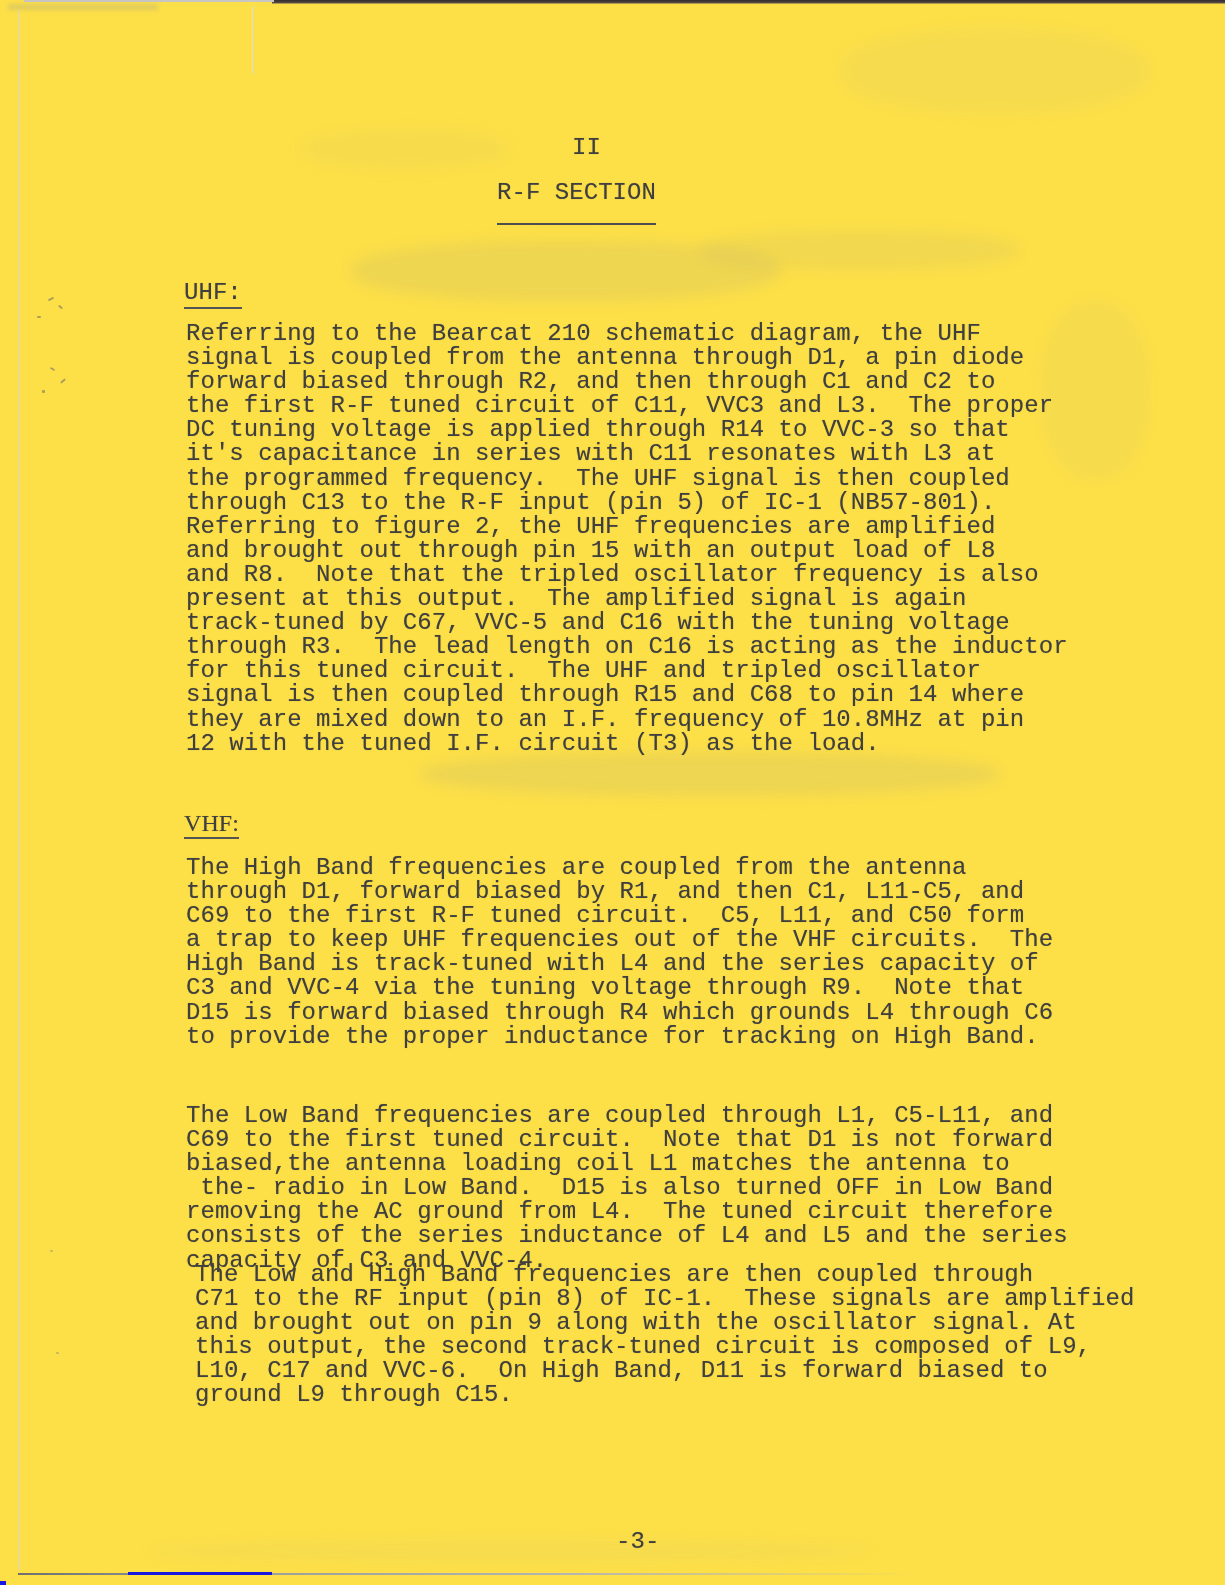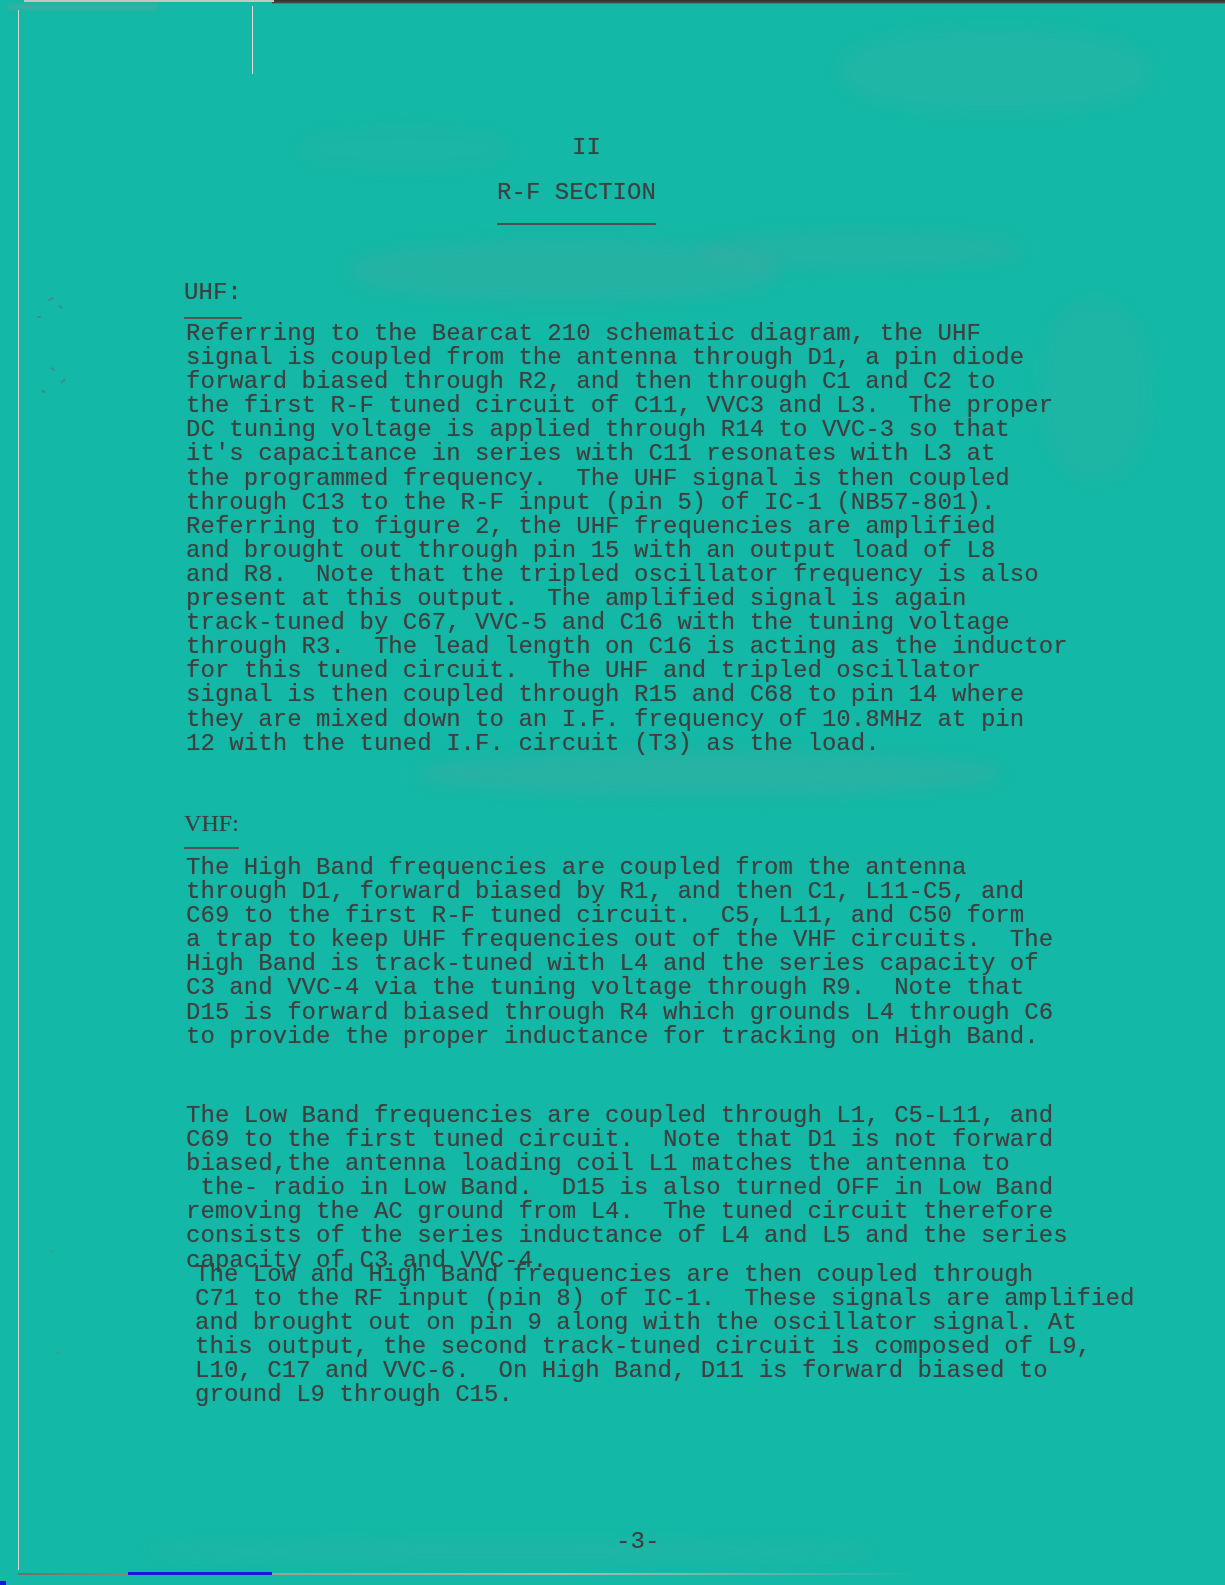--- a/index.html
+++ b/index.html
@@ -1,32 +1,32 @@
 <!DOCTYPE html>
 <html><head>
 <meta charset="utf-8">
 <style>
   html,body{margin:0;padding:0;background:#e8e8e8;}
   .page{
     position:relative;
     width:1225px;height:1585px;
-    background:#14b8a6;
+    background:#fde047;
     overflow:hidden;
     font-family:"Liberation Mono","DejaVu Sans Mono",monospace;
     color:#3f3f3f;
   }
   .txt{
     position:absolute;
     font-size:24px;
     line-height:24.1px;
     white-space:pre;
     letter-spacing:0.05px;
     text-shadow:0 0 1px rgba(63,63,63,0.40);
   }
-  .heading{border-bottom:2px solid #545454;padding-bottom:12px;}
+  .heading{border-bottom:2px solid #545454;padding-bottom:2px;}
   .title-underline{border-bottom:2px solid #4e4e4e;padding-bottom:18px;}
 
   
   .art{position:absolute;}
   .topbar-dark{left:272px;top:0;width:953px;height:4px;
     background:linear-gradient(to bottom,#372f2f 0%,#4a403f 60%,rgba(120,110,110,0.25) 100%);}
   .topbar-light{left:24px;top:0;width:250px;height:2px;background:#c7c6c4;}
   .topleft-streak{left:8px;top:4px;width:150px;height:6px;background:rgba(150,150,150,0.28);filter:blur(2px);}
   .top-vline{left:252px;top:6px;width:1px;height:68px;background:#dcdcda;}
   .left-edge{left:18px;top:10px;width:1px;height:1560px;background:#d8d7d5;}

